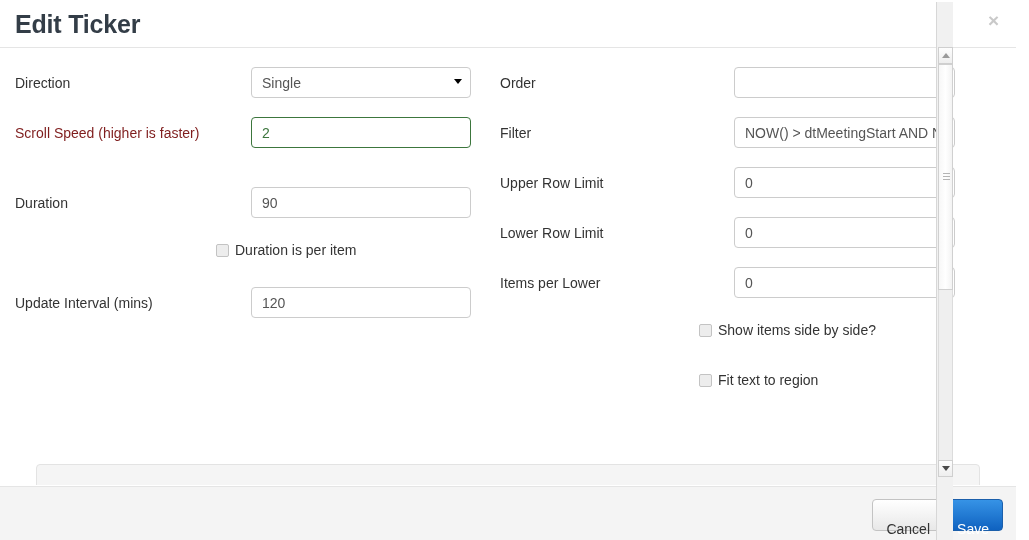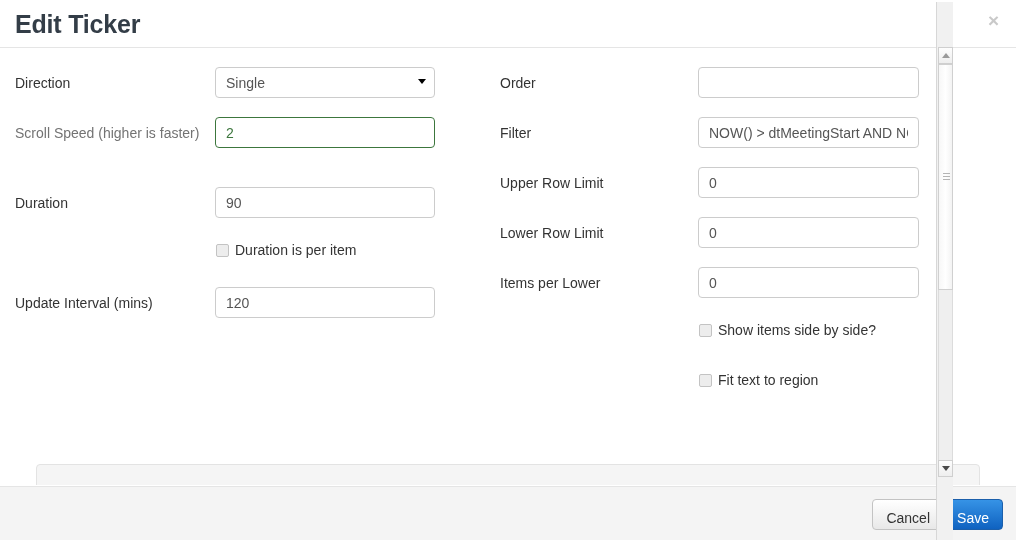--- a/index.html
+++ b/index.html
@@ -63,23 +63,23 @@
 
   .form-row { position: absolute; left: 0; width: 100%; }
 
   .ctl-label {
     position: absolute;
     font-size: 14px;
     line-height: 18px;
     color: #333333;
     font-weight: normal;
   }
-  .ctl-label.green { color: #737373; }
-
-  .ctl-field { position: absolute; }
+  .ctl-label.green { color: #7f1d1d; }
+
+  .ctl-field { position: absolute; margin-left: 36px; }
 
   input.txt, select.sel {
     width: 100%;
     height: 31px;
     padding: 4px 10px;
     font-size: 14px;
     font-family: "Liberation Sans", sans-serif;
     color: #555555;
     background: #ffffff;
     border: 1px solid #cccccc;
@@ -146,21 +146,21 @@
     position: absolute;
     left: 0; top: 486px;
     width: 1016px; height: 54px;
     background: #f4f4f4;
     border-top: 1px solid #e5e5e5;
   }
   .btn {
     position: absolute;
     top: 12px;
     height: 31px;
-    padding: 4px 13px;
+    padding: 15px 13px;
     font-size: 14px;
     font-family: "Liberation Sans", sans-serif;
     border-radius: 4px;
     cursor: pointer;
     line-height: 29px;
   }
   .btn-cancel {
     right: 72px;
     color: #333333;
     background: linear-gradient(to bottom, #ffffff 0%, #e8e8e8 100%);

